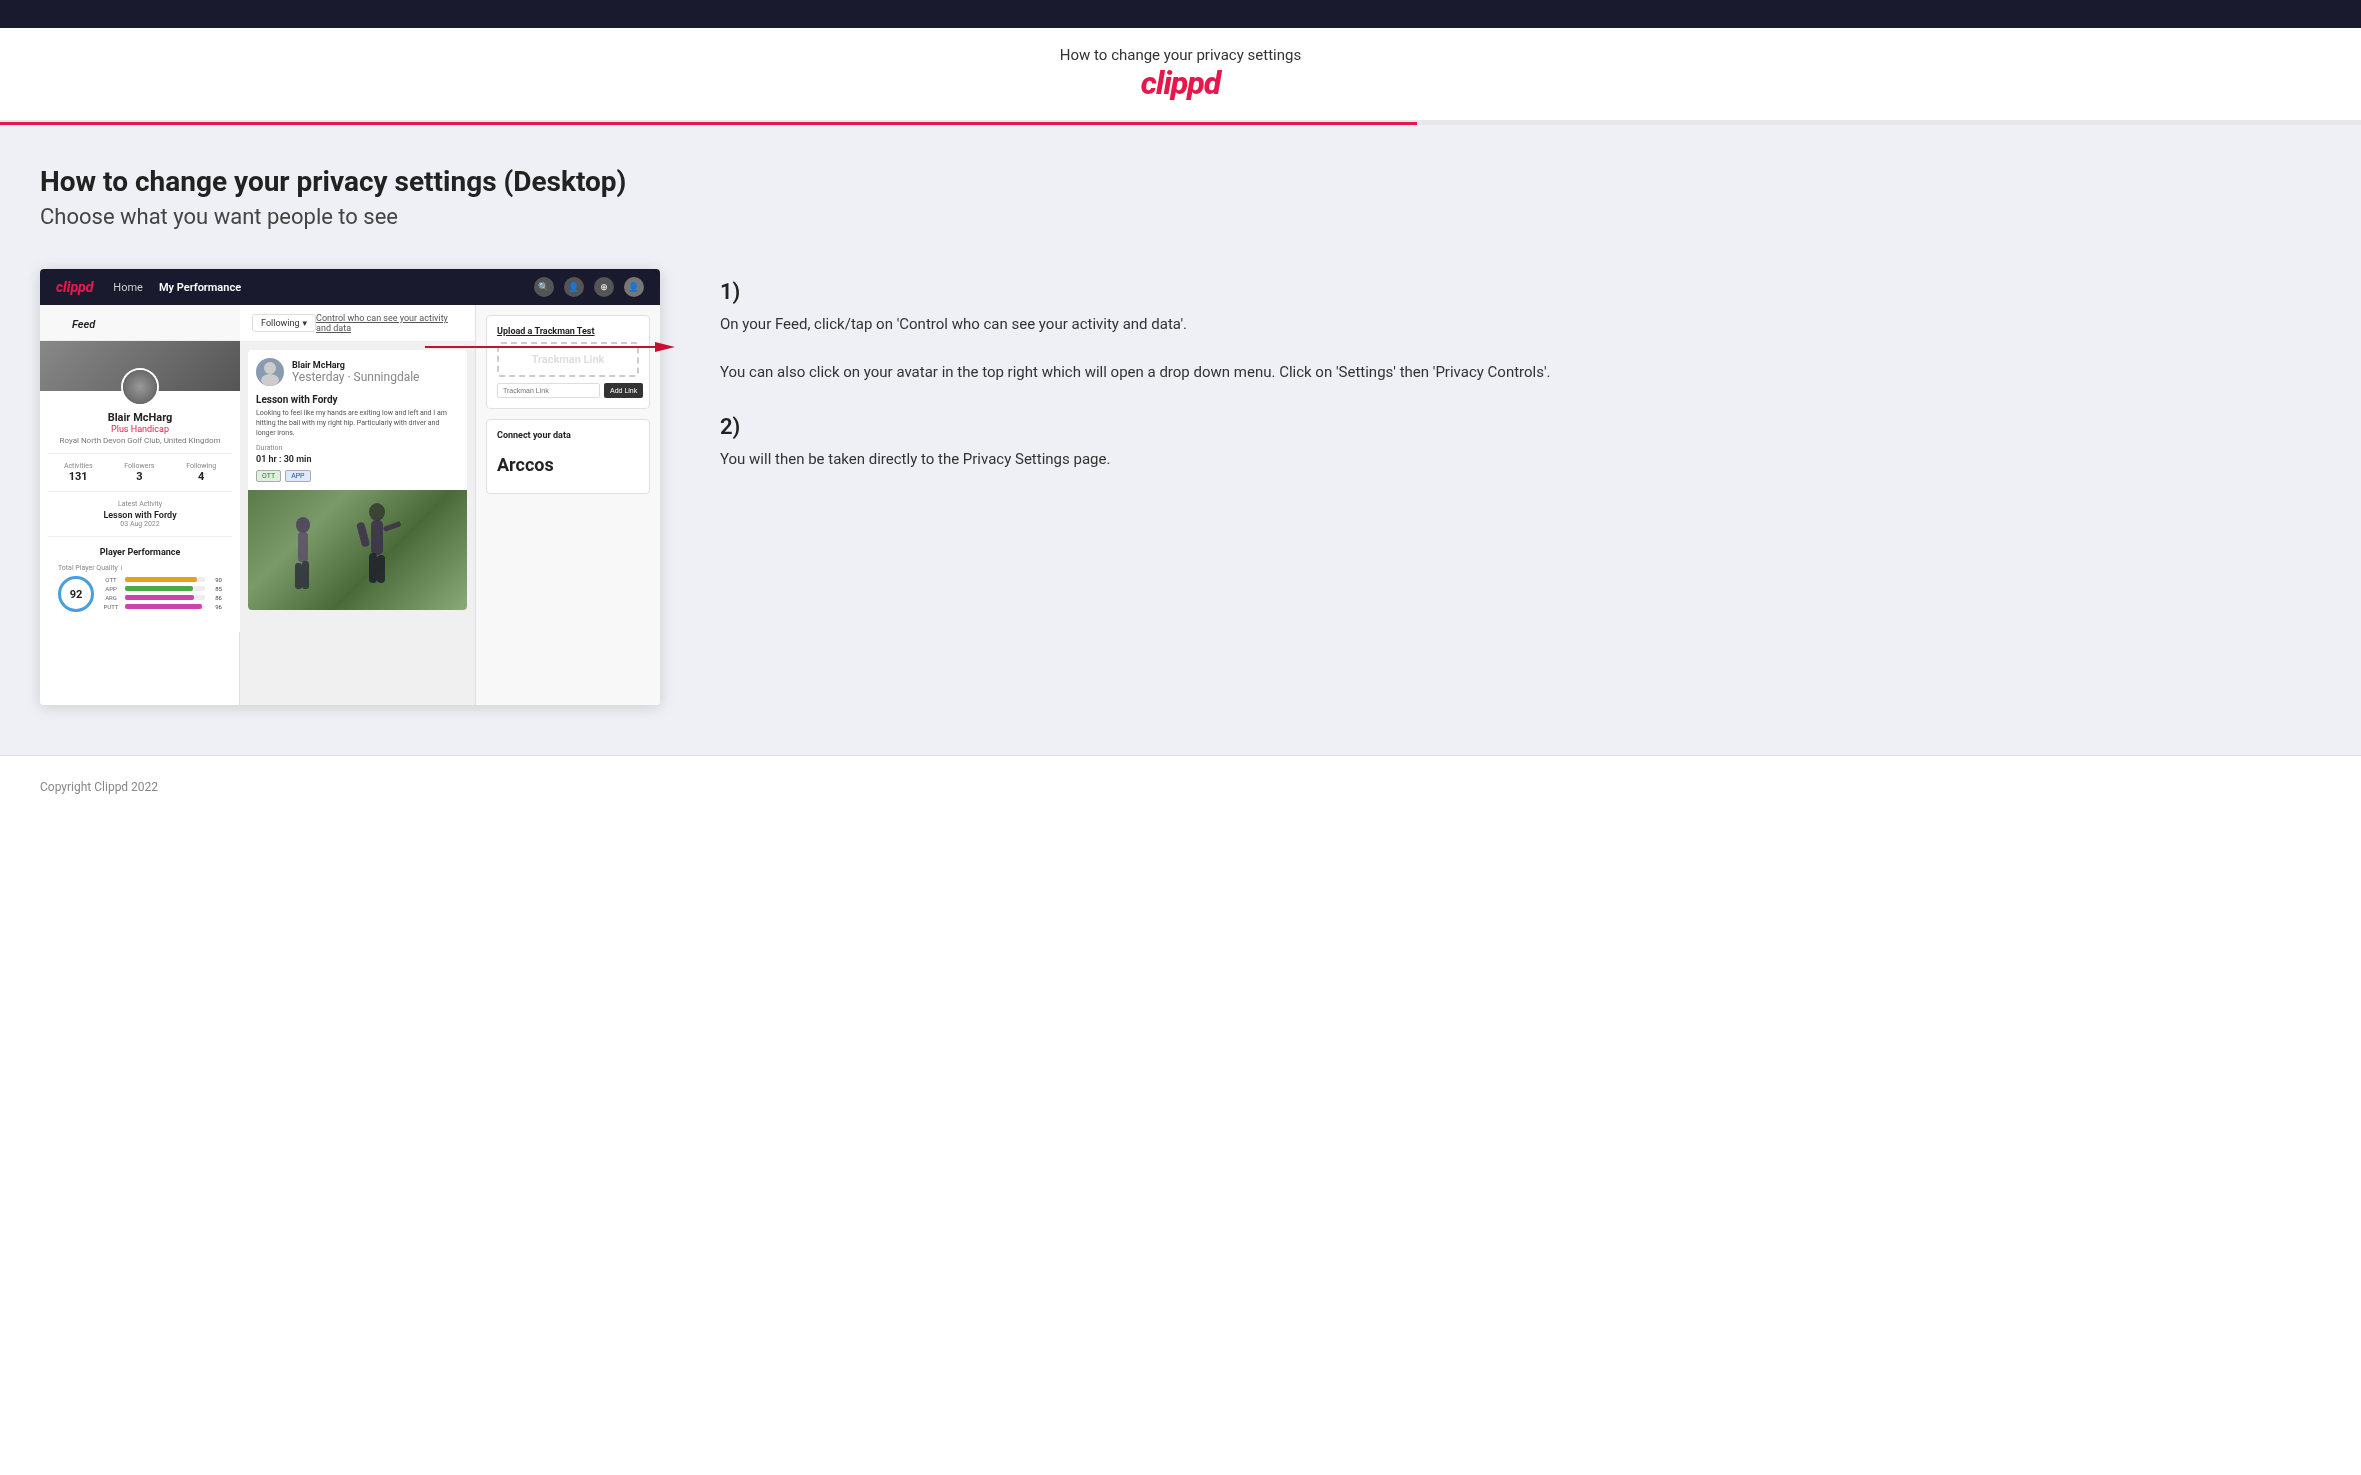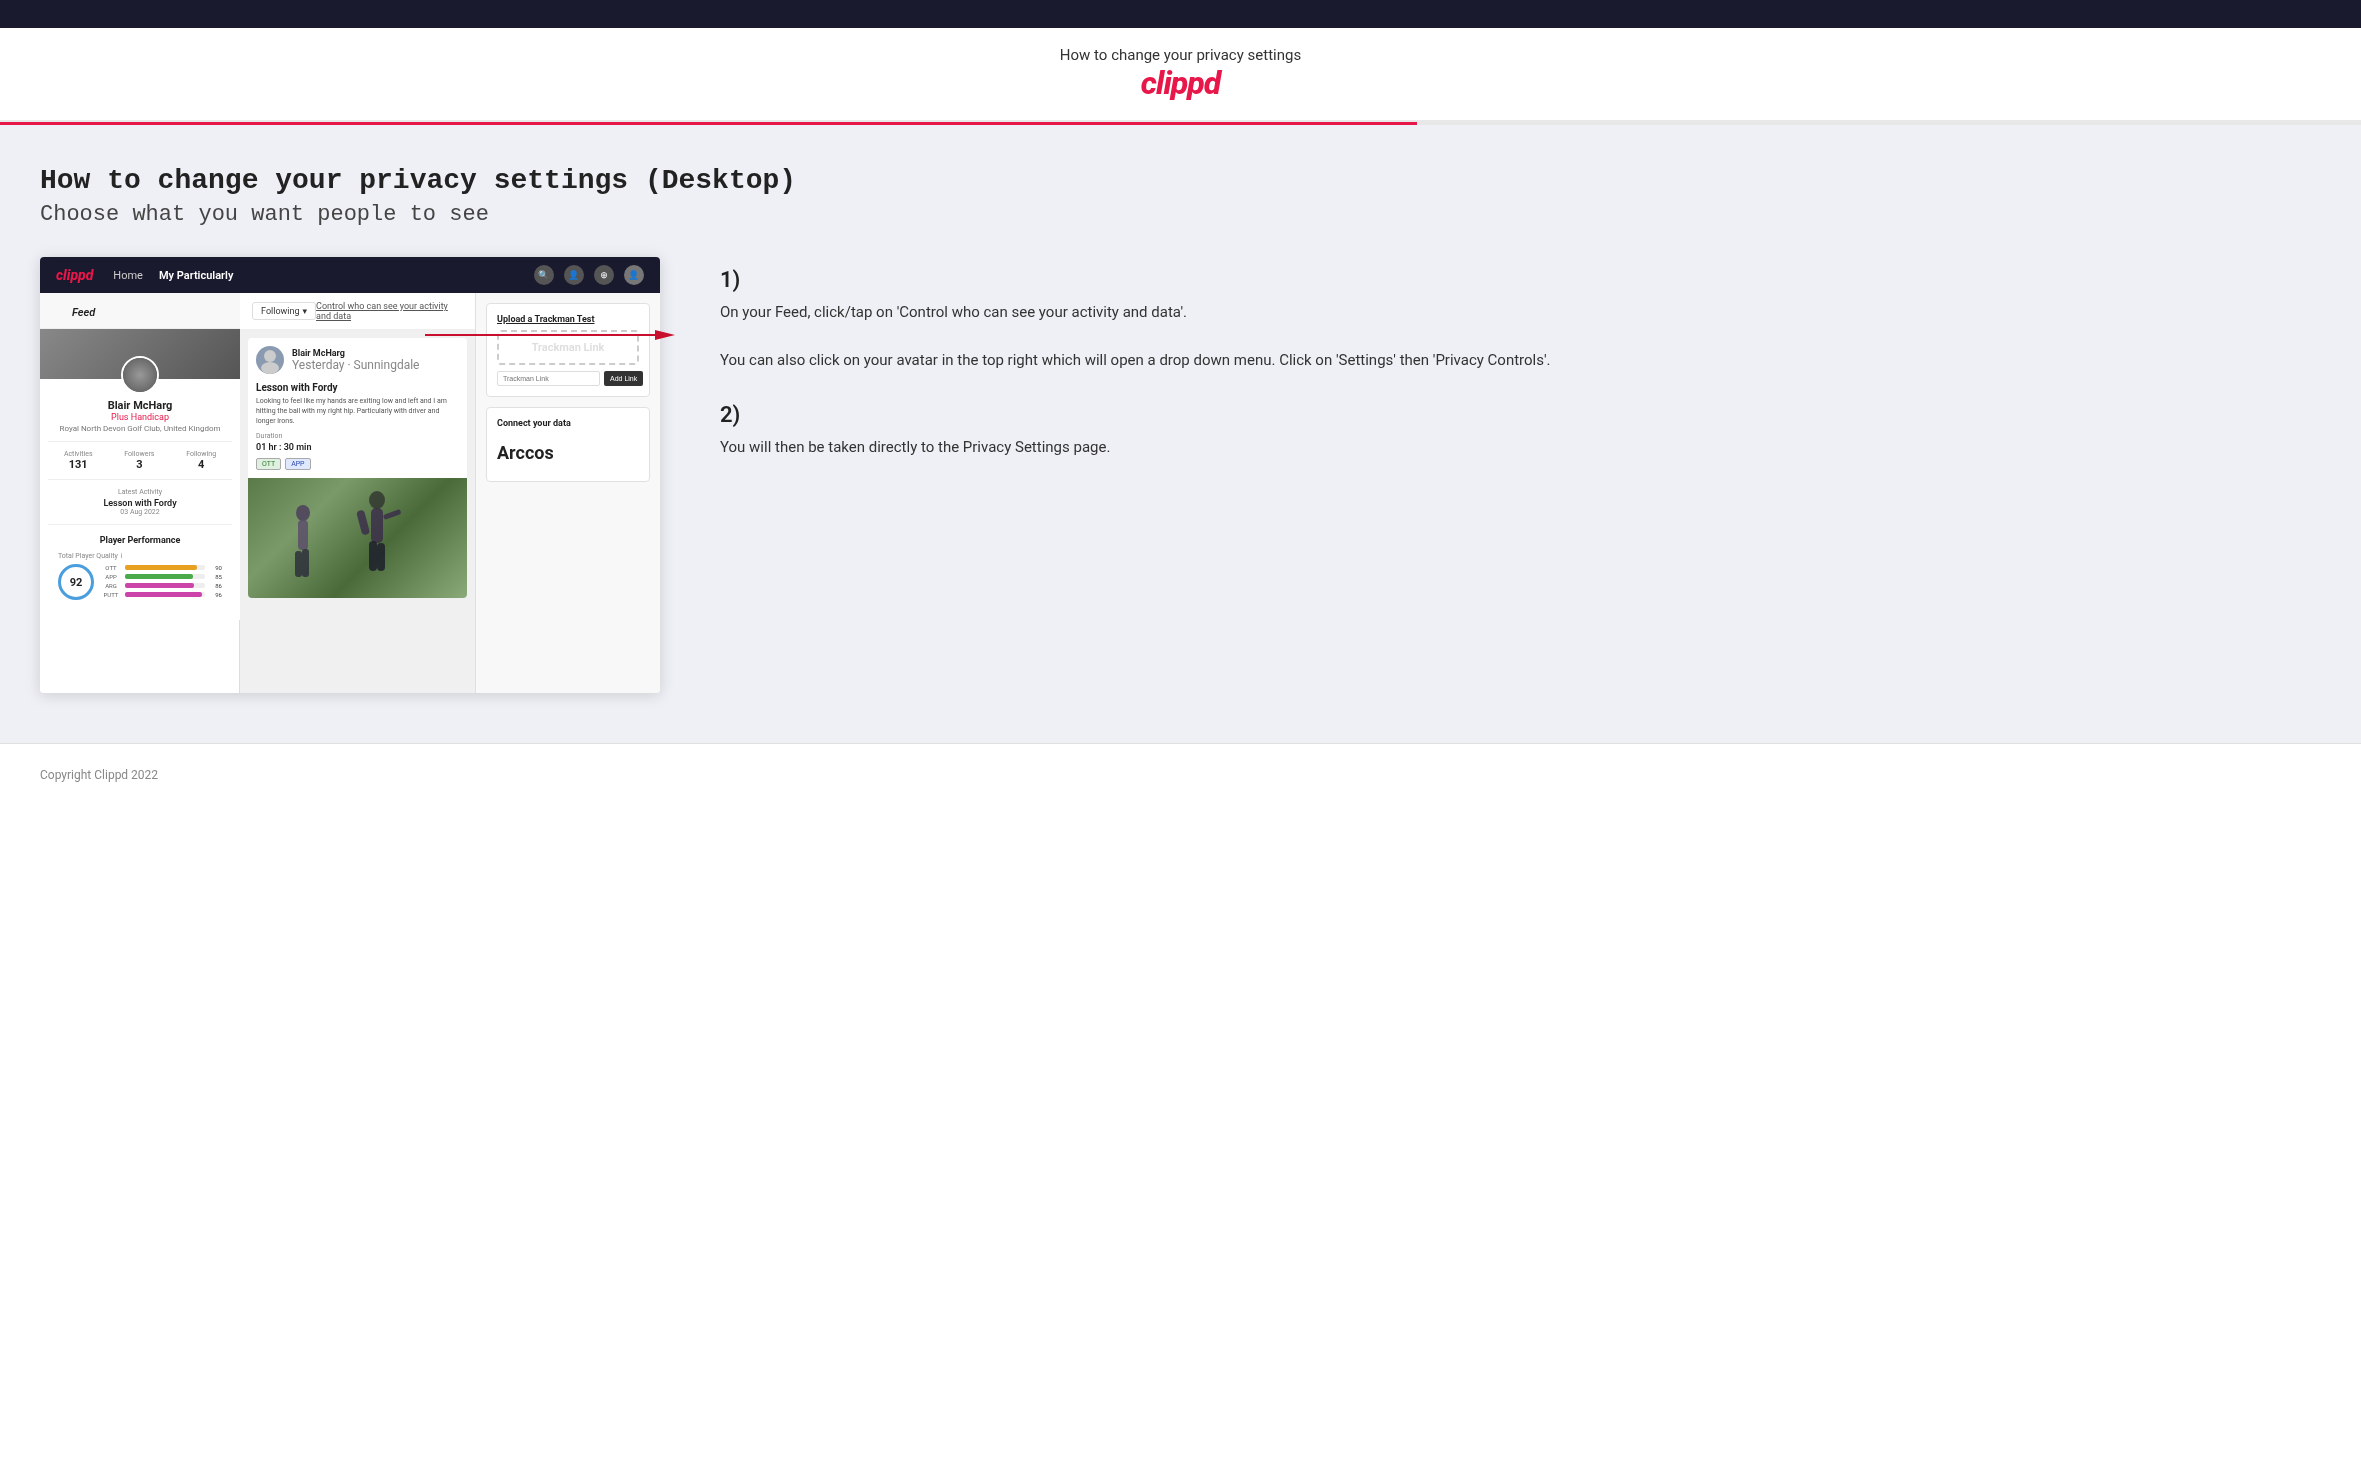--- a/index.html
+++ b/index.html
@@ -8,21 +8,21 @@
     .top-bar { background: #1a1a2e; height: 28px; width: 100%; }
 
     .header { display: flex; align-items: center; justify-content: space-between; padding: 18px 40px; border-bottom: 2px solid #e8e8e8; flex-direction: column; }
     .header-title { font-size: 15px; color: #333; }
     .logo { font-size: 32px; font-weight: 800; color: #e8174a; font-style: italic; letter-spacing: -1px; }
 
     .red-line { height: 3px; background: linear-gradient(to right, #e8174a 60%, #e8e8e8 60%); margin: 0; }
 
     .main-content { background: #eef0f5; padding: 40px 40px 50px 40px; }
 
-    .page-heading { margin-bottom: 30px; font-family: Liberation Mono, monospace; }
+    .page-heading { margin-bottom: 40px; }
     .page-heading h1 { font-size: 28px; font-weight: 700; color: #222; margin-bottom: 6px; }
     .page-heading p { font-size: 22px; color: #444; font-weight: 400; }
 
     .content-area { display: flex; gap: 40px; align-items: flex-start; }
 
     
     .app-screenshot { flex: 0 0 620px; border-radius: 4px; overflow: hidden; box-shadow: 0 2px 15px rgba(0,0,0,0.15); background: #fff; position: relative; }
 
     
     .app-nav { background: #1a1a2e; display: flex; align-items: center; padding: 8px 16px; gap: 20px; }
@@ -144,21 +144,21 @@
 
   <div class="content-area">
 
     <div class="app-screenshot-wrapper" style="position:relative; flex: 0 0 620px;">
       <div class="app-screenshot">
 
         <div class="app-nav">
           <span class="app-logo">clippd</span>
           <div class="app-nav-links">
             <span class="app-nav-link">Home</span>
-            <span class="app-nav-link active">My Particularly</span>
+            <span class="app-nav-link active">My Performance</span>
           </div>
           <div class="app-nav-icons">
             <div class="app-nav-icon">🔍</div>
             <div class="app-nav-icon">👤</div>
             <div class="app-nav-icon">⊕</div>
             <div class="app-nav-icon" style="background:#777;">👤</div>
           </div>
         </div>
 
         <div class="app-body">

